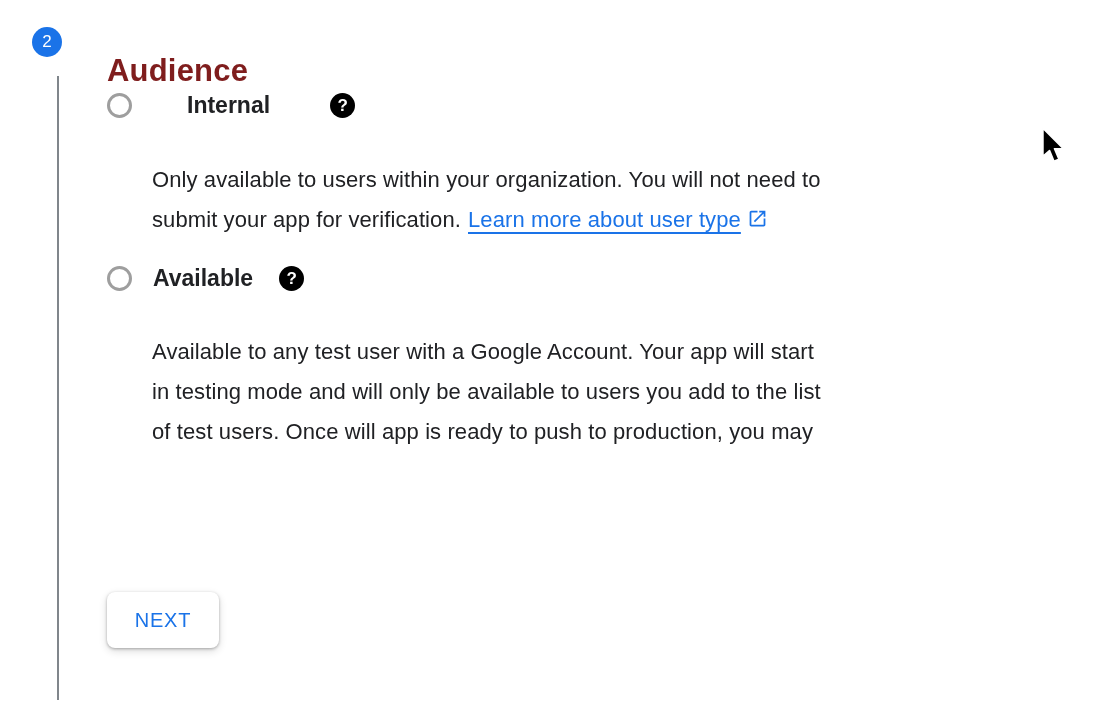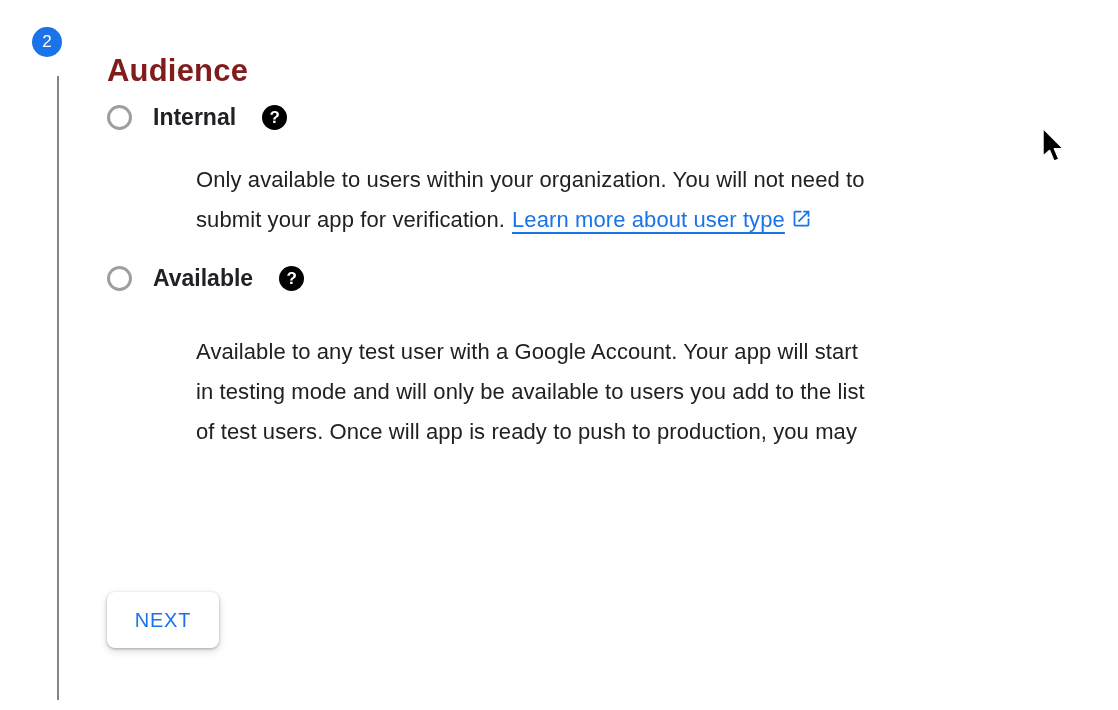--- a/index.html
+++ b/index.html
@@ -29,21 +29,21 @@
 
   .connector-line {
     position: absolute; left: 57px; top: 76px;
     width: 2px; height: 624px; background: #80868b;
   }
 
   .option-row {
     position: absolute; left: 107px;
     display: flex; align-items: center;
   }
-  .option-row.internal { top: 104px; }
+  .option-row.internal { top: 92px; gap: 34px; }
   .option-row.external { top: 265px; }
 
   .radio {
     width: 25px; height: 25px; border-radius: 50%;
     border: 3px solid #9e9e9e; background: #ffffff;
     flex: 0 0 auto; cursor: pointer;
   }
 
   .option-label {
     margin-left: 21px;
@@ -60,21 +60,21 @@
     cursor: pointer; user-select: none;
   }
 
   .description {
     position: absolute; left: 152px;
     font-size: 22px; line-height: 40px; color: #202124;
     letter-spacing: 0.1px;
   }
   .description.internal { top: 160px; }
   .description.external { top: 332px; }
-  .desc-line { white-space: nowrap; height: 40px; margin-left: 44px; }
+  .desc-line { white-space: nowrap; height: 40px; }
 
   .learn-link {
     color: #1a73e8; text-decoration: underline;
     text-decoration-thickness: 2px; text-underline-offset: 5px;
     margin-left: 7px; cursor: pointer;
   }
   .ext-icon { display: inline-block; margin-left: 6px; vertical-align: -2px; }
   .ext-icon svg { width: 21px; height: 21px; fill: #1a73e8; display: inline-block; }
 
   .next-button {

